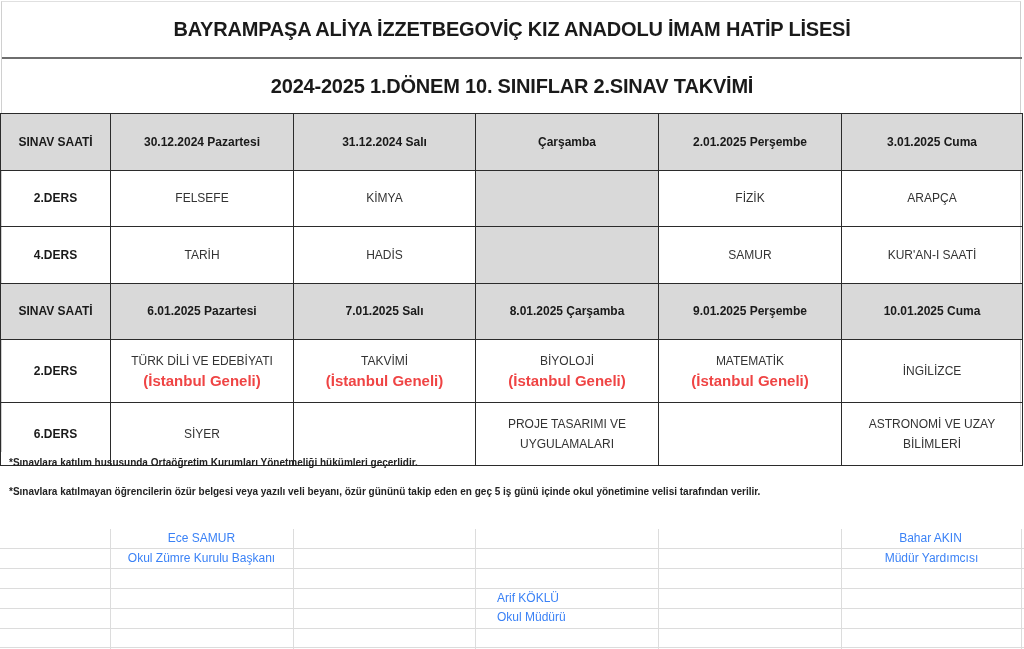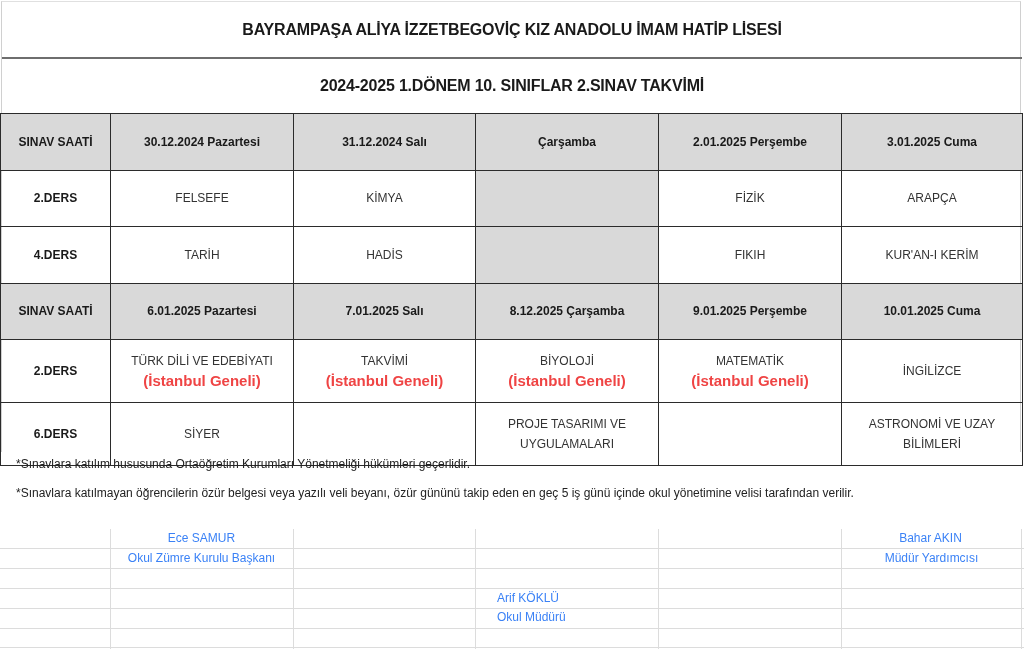--- a/index.html
+++ b/index.html
@@ -2,33 +2,33 @@
 <html><head>
   <meta charset="utf-8">
   <style>
     html, body { margin: 0; padding: 0; background: #ffffff; }
     body { width: 1024px; height: 649px; position: relative; overflow: hidden;
            font-family: "Liberation Sans", sans-serif; color: #1a1a1a; }
     .sheet { position: absolute; left: 0; top: 0; width: 1024px; height: 649px; }
     .frame { position: absolute; left: 1px; top: 1px; width: 1020px; height: 451px;
              border-left: 1px solid #d0d0d0; border-right: 1px solid #d0d0d0; border-top: 1px solid #e0e0e0; box-sizing: border-box; }
     .title-row { position: absolute; left: 2px; width: 1020px; display: flex; align-items: center; justify-content: center;
-                 font-weight: bold; font-size: 16px; letter-spacing: -0.2px; }
+                 font-weight: bold; font-size: 20px; letter-spacing: -0.2px; }
     .title-row.r1 { top: 2px; height: 55px; border-bottom: 2px solid #6e6e6e; }
     .title-row.r2 { top: 59px; height: 54px; border-bottom: 2px solid #3a3a3a; }
     table.sched { position: absolute; left: 0; top: 113px; border-collapse: collapse; table-layout: fixed; width: 1022px; }
     table.sched td { border: 1.5px solid #2b2b2b; text-align: center; vertical-align: middle; font-size: 12px; padding: 11px 4px; line-height: 20px; }
     table.sched tr { height: 56.5px; }
     td.hdr { background: #d9d9d9; font-weight: bold; font-size: 11.5px; }
     td.rowlbl { font-weight: bold; font-size: 12px; }
     td.empty-gray { background: #d9d9d9; }
     td.subject { color: #333; font-size: 12.5px; }
     .geneli { display: block; font-weight: bold; font-size: 15px; color: #ef4444; line-height: 20px; }
     .subj-main { display: block; line-height: 20px; }
-    .note { position: absolute; left: 16px; font-size: 12px; color: #222; }
+    .note { position: absolute; left: 9px; font-size: 10px; color: #222; font-weight: bold; }
     .note.n1 { top: 457px; }
     .note.n2 { top: 486px; }
     .sig-grid { position: absolute; left: 0; top: 529px; width: 1024px; height: 120px; }
     .gl-h { position: absolute; height: 1px; background: #dcdcdc; }
     .gl-v { position: absolute; width: 1px; background: #dcdcdc; }
     .sig { position: absolute; font-size: 12px; color: #3b82f6; text-align: center; }
   </style>
 </head>
 <body>
 
@@ -63,29 +63,29 @@
       <td class="subject">KİMYA</td>
       <td class="empty-gray"></td>
       <td class="subject">FİZİK</td>
       <td class="subject">ARAPÇA</td>
     </tr>
     <tr>
       <td class="rowlbl">4.DERS</td>
       <td class="subject">TARİH</td>
       <td class="subject">HADİS</td>
       <td class="empty-gray"></td>
-      <td class="subject">FIKIH</td>
-      <td class="subject">KUR'AN-I KERİM</td>
+      <td class="subject">SAMUR</td>
+      <td class="subject">KUR'AN-I SAATİ</td>
     </tr>
 
     <tr>
       <td class="hdr">SINAV SAATİ</td>
       <td class="hdr">6.01.2025 Pazartesi</td>
       <td class="hdr">7.01.2025 Salı</td>
-      <td class="hdr">8.12.2025 Çarşamba</td>
+      <td class="hdr">8.01.2025 Çarşamba</td>
       <td class="hdr">9.01.2025 Perşembe</td>
       <td class="hdr">10.01.2025 Cuma</td>
     </tr>
     <tr>
       <td class="rowlbl">2.DERS</td>
       <td class="subject">
         <span class="subj-main">TÜRK DİLİ VE  EDEBİYATI</span>
         <span class="geneli">(İstanbul Geneli)</span>
       </td>
       <td class="subject">

